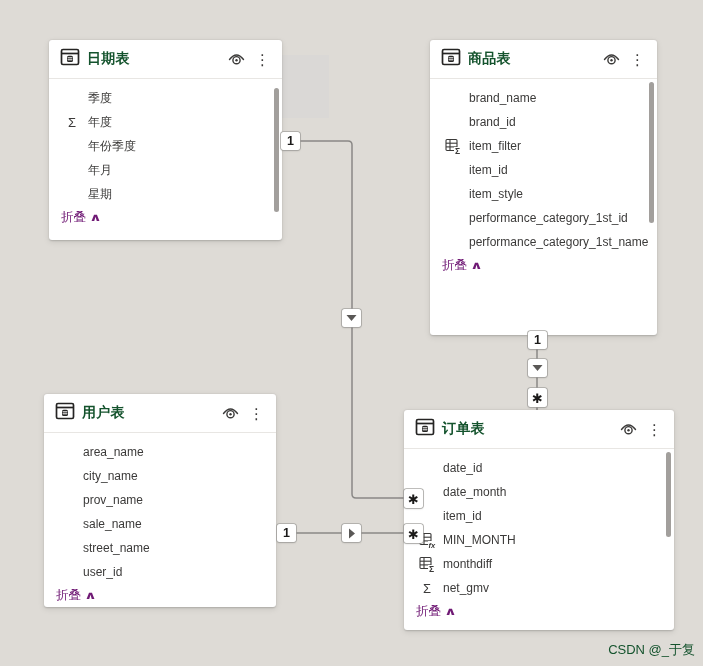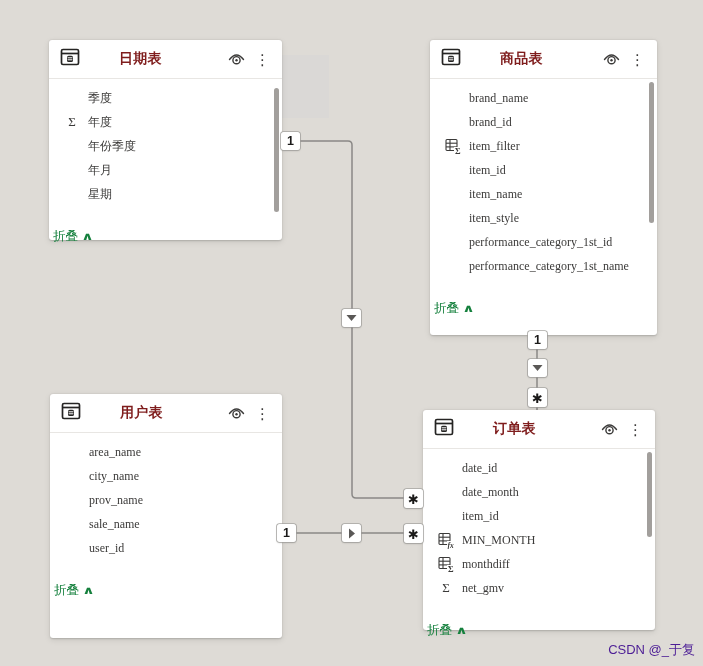--- a/index.html
+++ b/index.html
@@ -3,39 +3,39 @@
 <meta charset="utf-8">
 <style>
   html,body{margin:0;padding:0;}
   body{font-family:"Liberation Sans","DejaVu Sans",sans-serif;}
   .canvas{position:relative;width:703px;height:666px;background:#dedbd6;overflow:hidden;}
   .bg-patch{position:absolute;left:281px;top:55px;width:48px;height:63px;background:rgba(216,215,214,0.75);}
   svg.rel-lines{position:absolute;left:0;top:0;z-index:1;}
   .card{position:absolute;background:#ffffff;border-radius:3px;z-index:2;
         box-shadow:0 0.6px 1.8px rgba(0,0,0,.16),0 2px 6px rgba(0,0,0,.10);}
   .card-header{display:flex;align-items:center;height:38px;padding:0 10px 0 11px;gap:7px;}
-  .card-title{flex:1;font-size:14px;font-weight:bold;color:#7f1d1d;letter-spacing:.3px;margin-left:32px;}
+  .card-title{flex:1;font-size:14px;font-weight:bold;color:#14532d;letter-spacing:.3px;}
   .hdr-divider{height:1px;background:#e8e6e3;margin:0;}
   .eye{display:flex;align-items:center;cursor:pointer;}
   .dots{font-size:15px;color:#3b3a39;cursor:pointer;padding:0 2px;line-height:1;}
   .card-body{padding-top:7px;}
-  .field-row{display:flex;align-items:center;height:24px;padding-left:12px;cursor:pointer;font-family:Liberation Serif, serif;}
+  .field-row{display:flex;align-items:center;height:24px;padding-left:12px;cursor:pointer;}
   .f-icon{width:22px;display:flex;justify-content:center;align-items:center;color:#3b3a39;
           font-size:13px;flex:0 0 22px;}
   .f-label{font-size:12px;color:#3b3a39;margin-left:5px;white-space:nowrap;}
-  .collapse-row{display:flex;align-items:center;padding-left:4px;margin-top:22px;cursor:pointer;
-                color:#15803d;font-size:12.5px;}
+  .collapse-row{display:flex;align-items:center;padding-left:12px;margin-top:3px;cursor:pointer;
+                color:#701a75;font-size:12.5px;}
   .collapse-row .caret{margin-left:5px;font-size:11px;font-weight:bold;transform:scaleX(1.4);}
   .scrollbar{position:absolute;right:3px;width:5px;border-radius:3px;background:#a29f9c;cursor:pointer;}
   .marker{position:absolute;width:19px;height:18px;background:#ffffff;border-radius:2.5px;z-index:3;
           box-shadow:0 0 0 0.8px rgba(160,158,155,.9),0 1px 2px rgba(0,0,0,.18);
           display:flex;align-items:center;justify-content:center;cursor:pointer;}
   .marker.card-one{font-size:12.5px;font-weight:bold;color:#1b1a19;}
   .marker.card-many{font-size:13px;color:#1b1a19;padding-top:1px;}
-  .watermark{position:absolute;right:8px;bottom:7px;font-size:13px;color:#4c1d95;z-index:4;}
+  .watermark{position:absolute;right:8px;bottom:7px;font-size:13px;color:#14532d;z-index:4;}
 </style>
 </head>
 <body>
 
 <div class="canvas">
 
   <div class="bg-patch"></div>
 
   <svg class="rel-lines" width="703" height="666">
     <path d="M 290 141 L 348 141 Q 352 141 352 145 L 352 494 Q 352 498 356 498 L 414 498" fill="none" stroke="#8a8886" stroke-width="1.5"></path>
@@ -137,43 +137,39 @@
           </svg>
         </span>
         <span class="f-label">item_filter</span>
       </div>
       <div class="field-row">
         <span class="f-icon"></span>
         <span class="f-label">item_id</span>
       </div>
       <div class="field-row">
         <span class="f-icon"></span>
-        <span class="f-label">item_name</span>
-      </div>
-      <div class="field-row">
-        <span class="f-icon"></span>
         <span class="f-label">item_style</span>
       </div>
       <div class="field-row">
         <span class="f-icon"></span>
         <span class="f-label">performance_category_1st_id</span>
       </div>
       <div class="field-row">
         <span class="f-icon"></span>
         <span class="f-label">performance_category_1st_name</span>
       </div>
       <div class="collapse-row">
         <span>折叠</span>
         <span class="caret">∧</span>
       </div>
     </div>
     <div class="scrollbar" style="top:42px;height:141px;"></div>
   </div>
 
-  <div class="card" style="left:50px;top:394px;width:232px;height:244px;">
+  <div class="card" style="left:44px;top:394px;width:232px;height:213px;">
     <div class="card-header">
       <span>
         <svg width="20" height="20" viewBox="0 0 20 20">
           <rect x="1.5" y="2.5" width="17" height="15" rx="1.5" fill="none" stroke="#252423" stroke-width="1.7"></rect>
           <line x1="1.5" y1="6.5" x2="18.5" y2="6.5" stroke="#252423" stroke-width="1.7"></line>
           <rect x="7" y="8.7" width="6" height="6.3" rx="1.6" fill="#252423"></rect>
           <line x1="7.6" y1="10.8" x2="12.4" y2="10.8" stroke="#ffffff" stroke-width="1"></line>
           <line x1="7.6" y1="12.8" x2="12.4" y2="12.8" stroke="#ffffff" stroke-width="1"></line>
         </svg>
       </span>
@@ -200,30 +196,34 @@
       <div class="field-row">
         <span class="f-icon"></span>
         <span class="f-label">prov_name</span>
       </div>
       <div class="field-row">
         <span class="f-icon"></span>
         <span class="f-label">sale_name</span>
       </div>
       <div class="field-row">
         <span class="f-icon"></span>
+        <span class="f-label">street_name</span>
+      </div>
+      <div class="field-row">
+        <span class="f-icon"></span>
         <span class="f-label">user_id</span>
       </div>
       <div class="collapse-row">
         <span>折叠</span>
         <span class="caret">∧</span>
       </div>
     </div>
   </div>
 
-  <div class="card" style="left:423px;top:410px;width:232px;height:220px;">
+  <div class="card" style="left:404px;top:410px;width:270px;height:220px;">
     <div class="card-header">
       <span>
         <svg width="20" height="20" viewBox="0 0 20 20">
           <rect x="1.5" y="2.5" width="17" height="15" rx="1.5" fill="none" stroke="#252423" stroke-width="1.7"></rect>
           <line x1="1.5" y1="6.5" x2="18.5" y2="6.5" stroke="#252423" stroke-width="1.7"></line>
           <rect x="7" y="8.7" width="6" height="6.3" rx="1.6" fill="#252423"></rect>
           <line x1="7.6" y1="10.8" x2="12.4" y2="10.8" stroke="#ffffff" stroke-width="1"></line>
           <line x1="7.6" y1="12.8" x2="12.4" y2="12.8" stroke="#ffffff" stroke-width="1"></line>
         </svg>
       </span>

